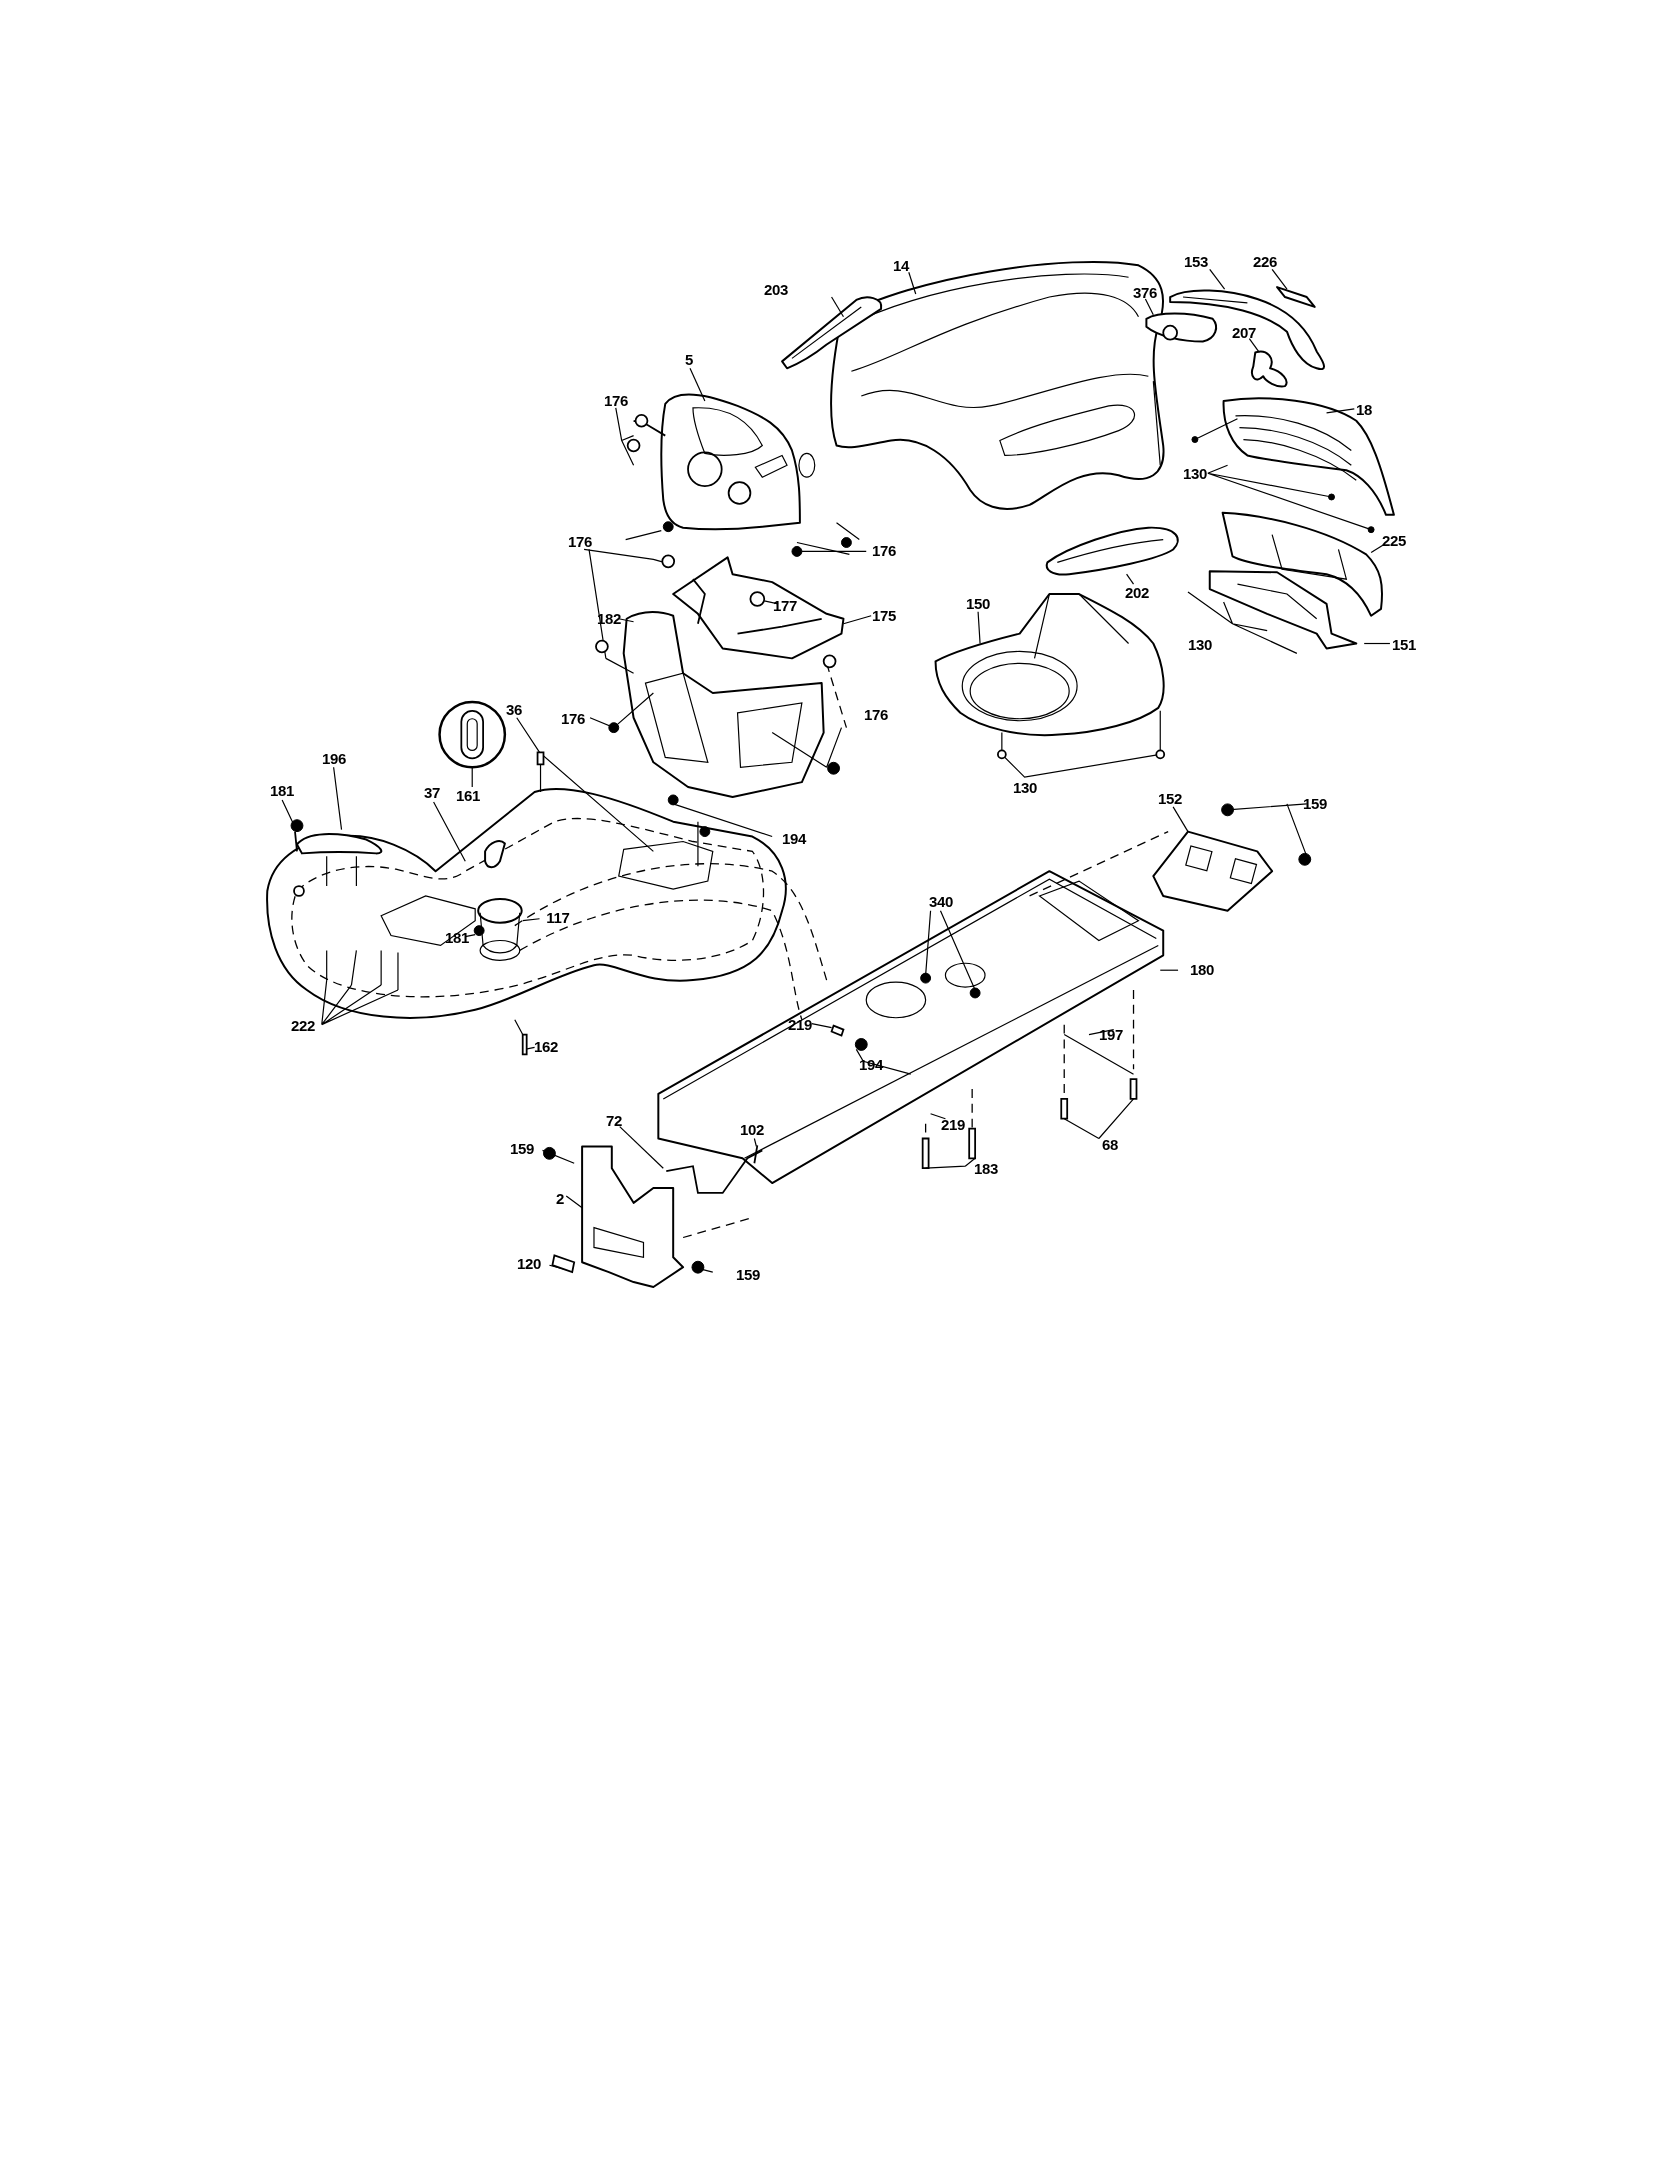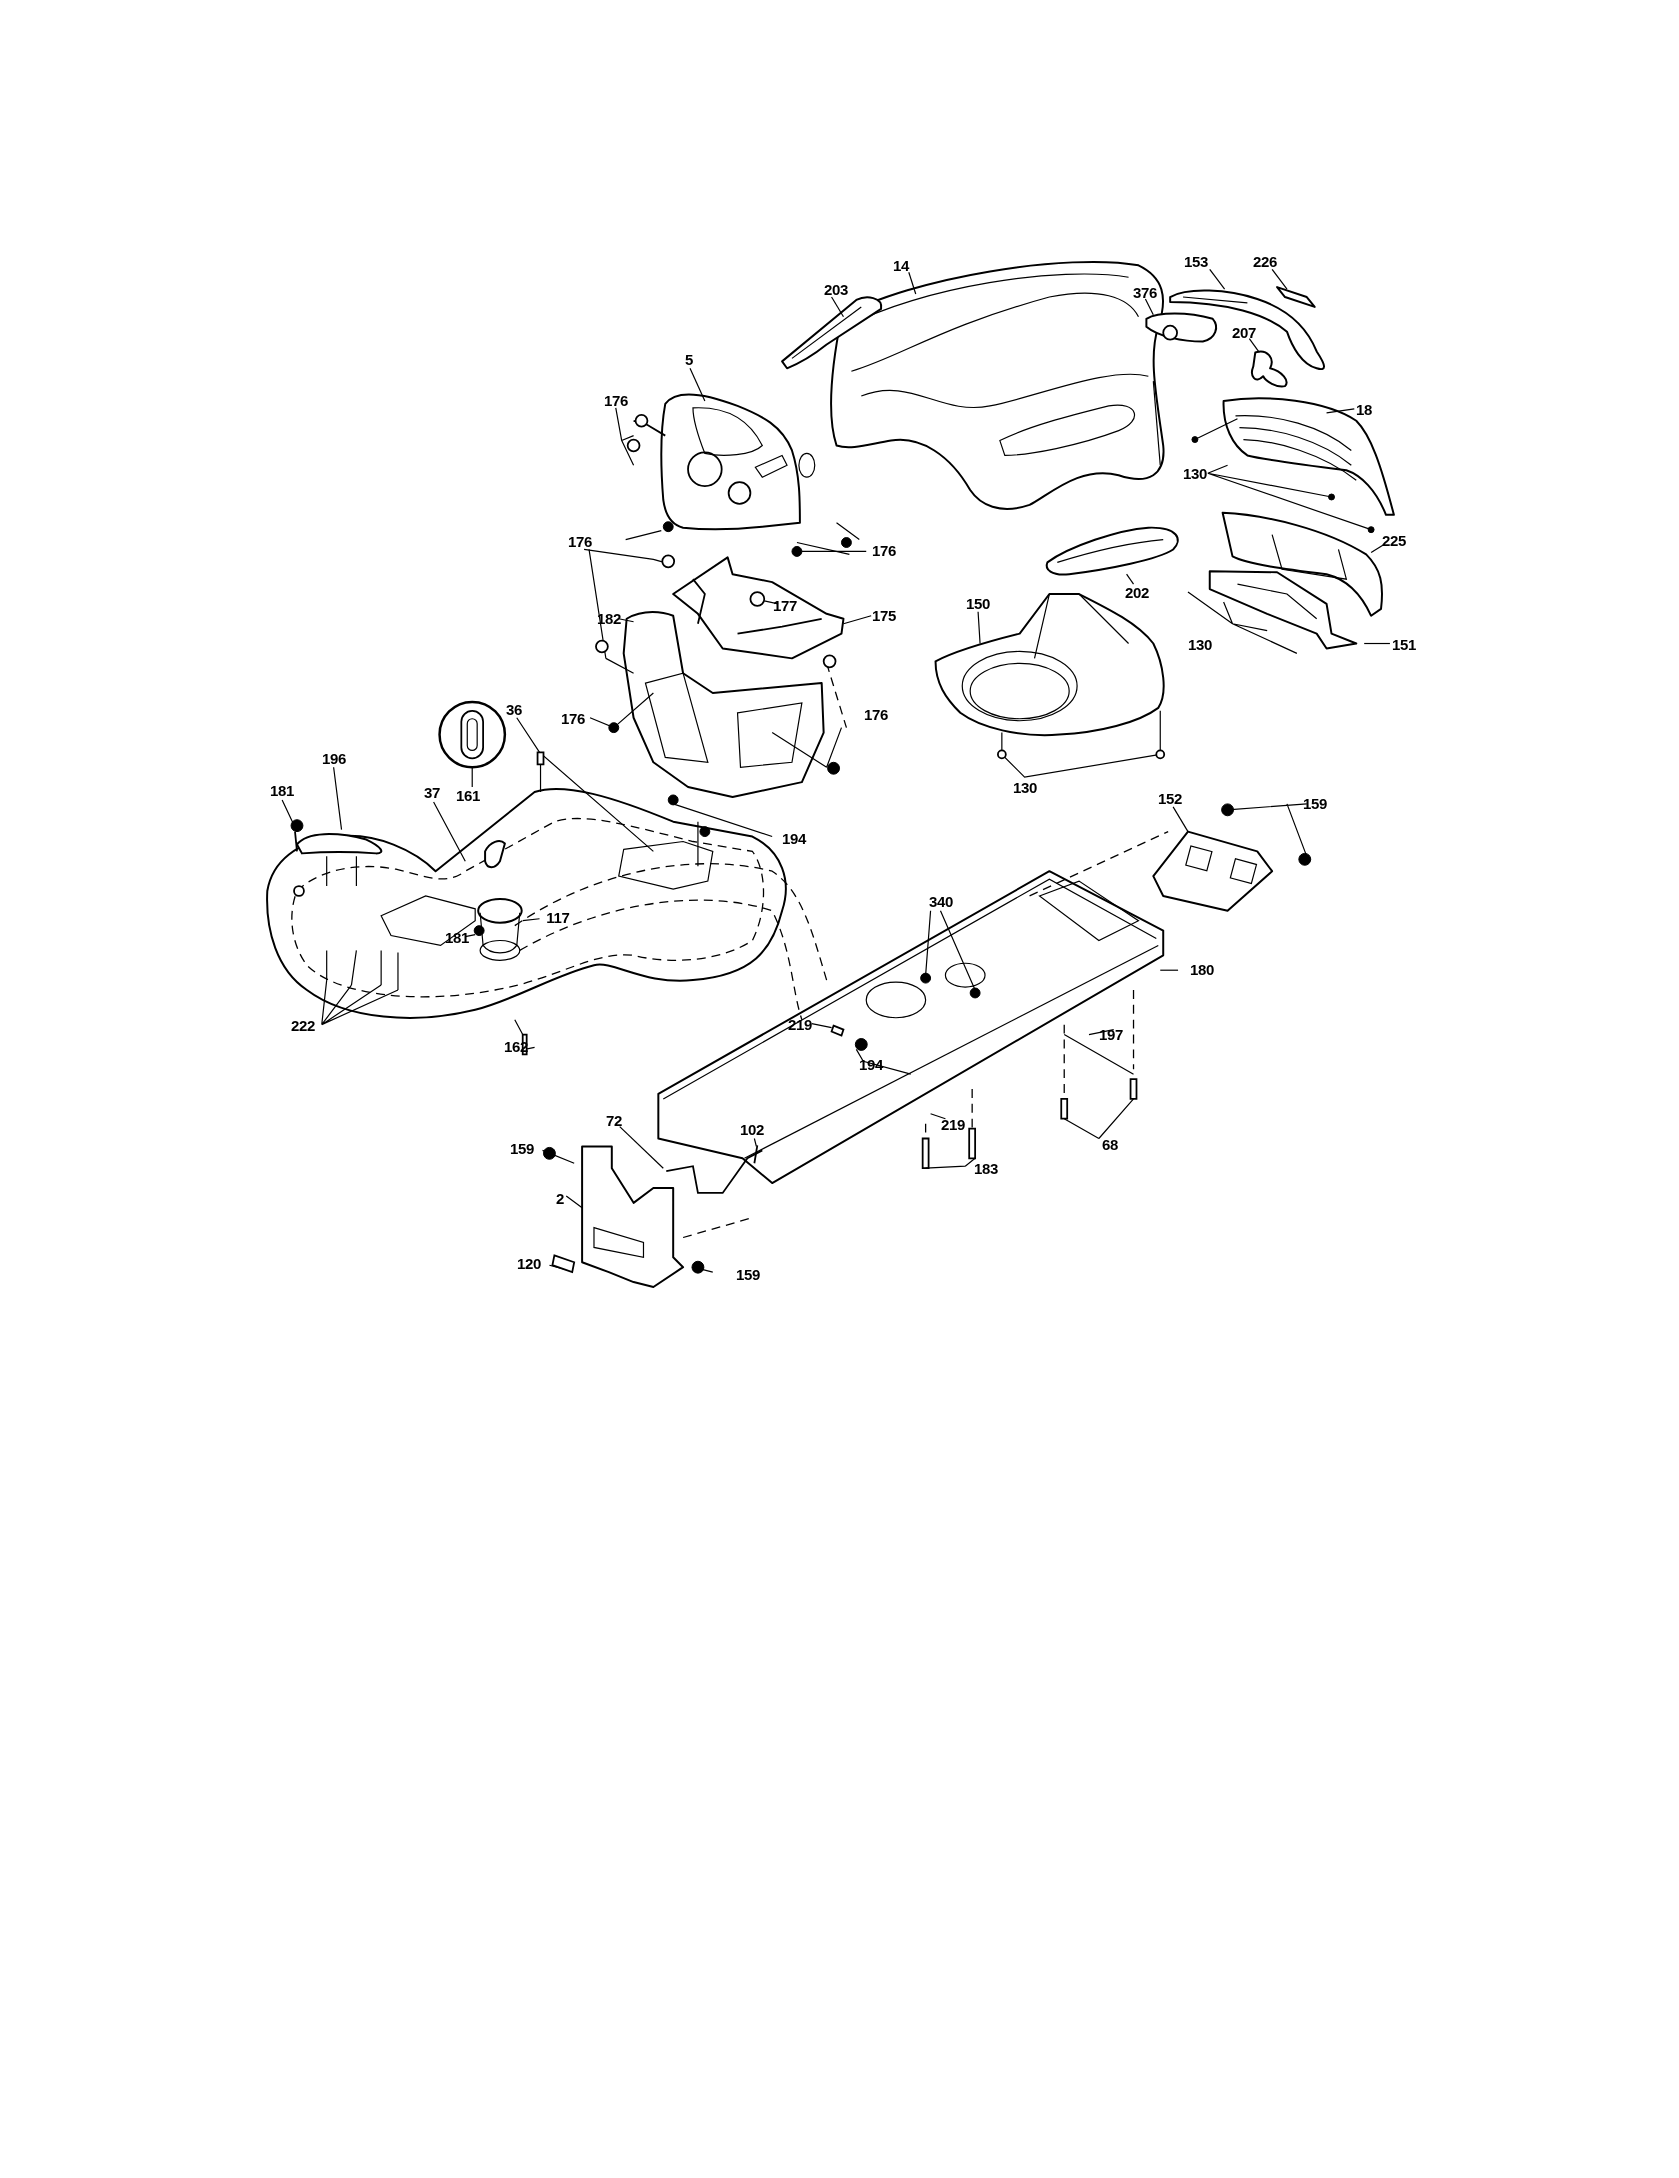--- a/index.html
+++ b/index.html
@@ -217,21 +217,21 @@
       <path class="med" d="M673,1183 L700,1178 L705,1205 L730,1205 L755,1170 L770,1162"></path>
       <path class="ldr" d="M626,1138 L670,1180"></path>
       <path class="med" d="M765,1157 L762,1175"></path>
       <path class="ldr" d="M762,1150 L764,1158"></path>
       <path class="dash" d="M690,1250 L760,1230"></path>
     </g>
   </svg>
 
   
   <span class="lbl" style="left:901px;top:265px">14</span>
-  <span class="lbl" style="left:836px;top:289px">203</span>
+  <span class="lbl" style="left:776px;top:289px">203</span>
   <span class="lbl" style="left:1196px;top:261px">153</span>
   <span class="lbl" style="left:1265px;top:261px">226</span>
   <span class="lbl" style="left:1145px;top:292px">376</span>
   <span class="lbl" style="left:1244px;top:332px">207</span>
   <span class="lbl" style="left:689px;top:359px">5</span>
   <span class="lbl" style="left:616px;top:400px">176</span>
   <span class="lbl" style="left:1364px;top:409px">18</span>
   <span class="lbl" style="left:1195px;top:473px">130</span>
   <span class="lbl" style="left:884px;top:550px">176</span>
   <span class="lbl" style="left:580px;top:541px">176</span>
@@ -252,21 +252,21 @@
   <span class="lbl" style="left:432px;top:792px">37</span>
   <span class="lbl" style="left:468px;top:795px">161</span>
   <span class="lbl" style="left:794px;top:838px">194</span>
   <span class="lbl" style="left:1170px;top:798px">152</span>
   <span class="lbl" style="left:1315px;top:803px">159</span>
   <span class="lbl" style="left:457px;top:937px">181</span>
   <span class="lbl" style="left:558px;top:917px">117</span>
   <span class="lbl" style="left:941px;top:901px">340</span>
   <span class="lbl" style="left:1202px;top:969px">180</span>
   <span class="lbl" style="left:303px;top:1025px">222</span>
-  <span class="lbl" style="left:516px;top:1046px">162</span>
+  <span class="lbl" style="left:546px;top:1046px">162</span>
   <span class="lbl" style="left:800px;top:1024px">219</span>
   <span class="lbl" style="left:871px;top:1064px">194</span>
   <span class="lbl" style="left:1111px;top:1034px">197</span>
   <span class="lbl" style="left:953px;top:1124px">219</span>
   <span class="lbl" style="left:1110px;top:1144px">68</span>
   <span class="lbl" style="left:986px;top:1168px">183</span>
   <span class="lbl" style="left:614px;top:1120px">72</span>
   <span class="lbl" style="left:752px;top:1129px">102</span>
   <span class="lbl" style="left:522px;top:1148px">159</span>
   <span class="lbl" style="left:560px;top:1198px">2</span>

